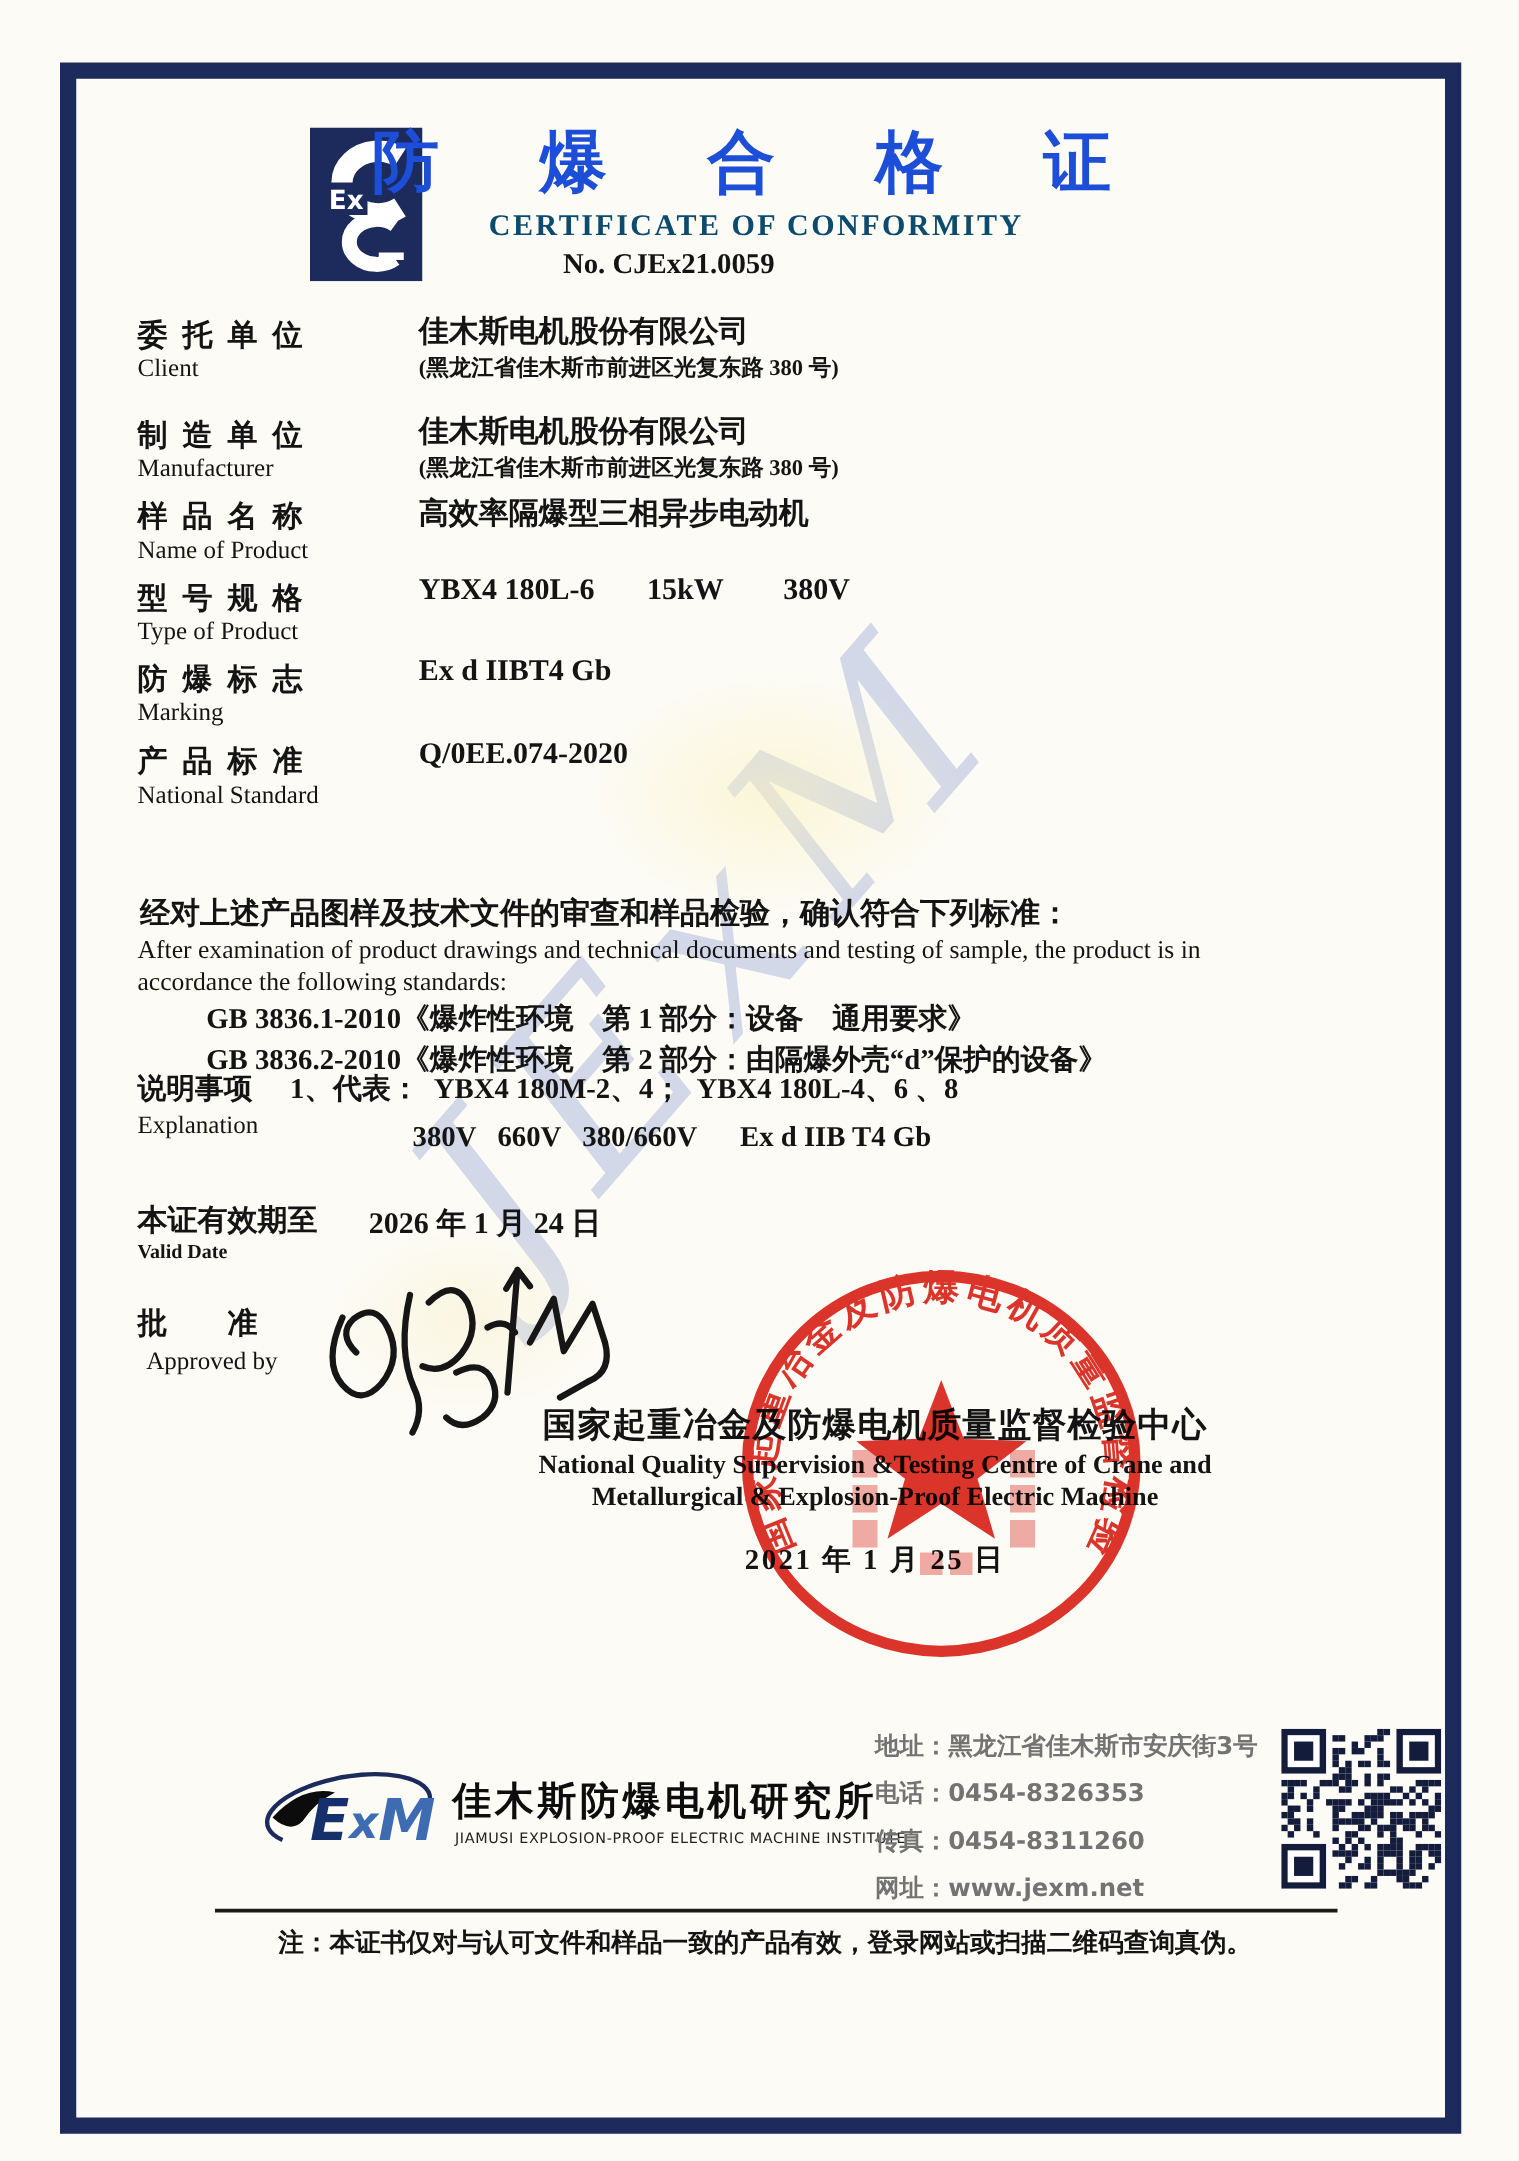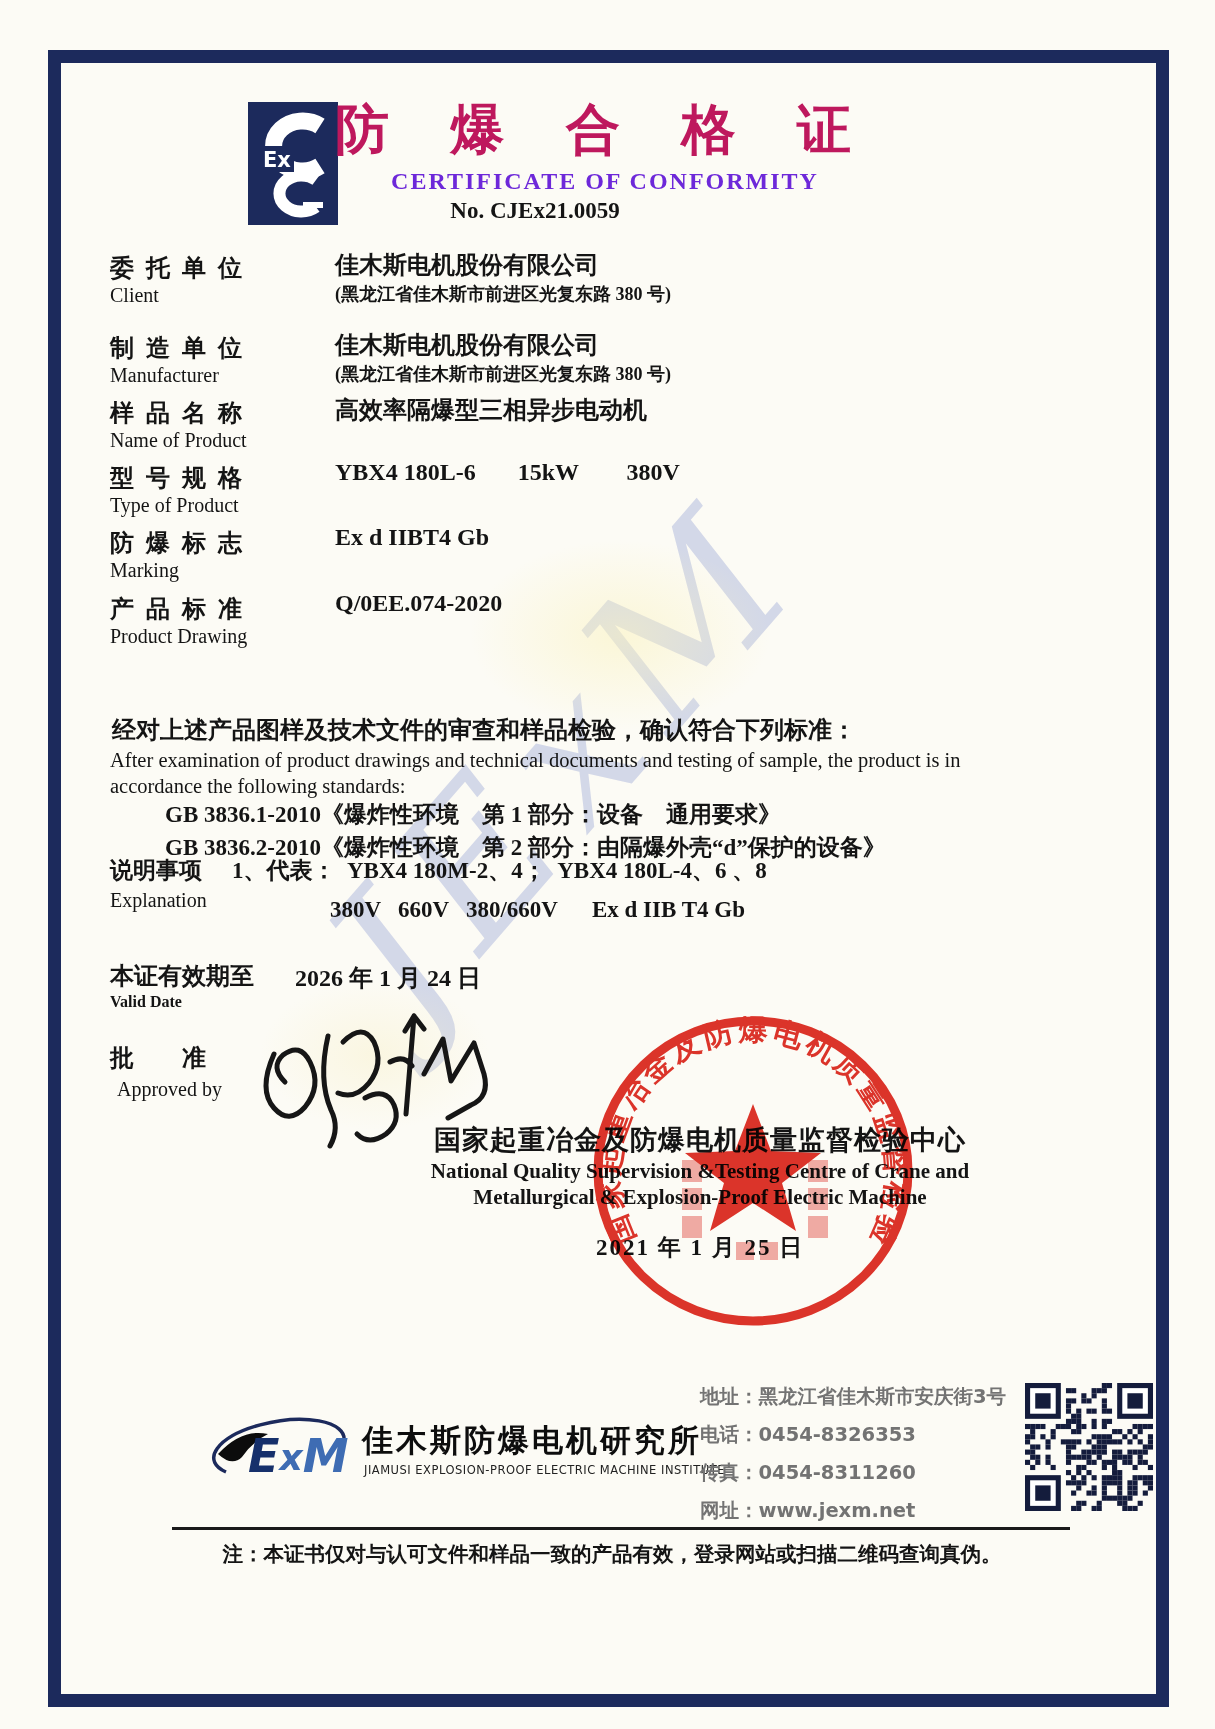--- a/index.html
+++ b/index.html
@@ -10,23 +10,23 @@
   .z1{z-index:1;}
   
   .watermark{left:165px;top:360px;width:800px;height:800px;display:flex;align-items:center;justify-content:center;
              transform:rotate(-49deg);font-size:190px;font-style:italic;letter-spacing:22px;
              color:rgba(156,168,214,0.42);z-index:0;font-family:"DejaVu Serif",serif;}
   .blob{border-radius:50%;z-index:0;}
   .blob1{left:470px;top:540px;width:300px;height:190px;background:radial-gradient(closest-side,rgba(250,242,190,.55),rgba(250,242,190,0));}
   .blob2{left:260px;top:980px;width:230px;height:150px;background:radial-gradient(closest-side,rgba(248,240,200,.45),rgba(248,240,200,0));}
   
   .logo{left:248px;top:102px;width:90px;height:103px;}
-  .title-cn{left:295px;top:94px;width:620px;text-align:center;font-size:54px;font-weight:700;color:#be185d;
-            letter-spacing:24px;font-family:Liberation Serif, serif;}
-  .title-en{left:295px;top:168px;width:620px;text-align:center;font-size:24px;font-weight:700;color:#6d28d9;letter-spacing:2px;}
+  .title-cn{left:295px;top:94px;width:620px;text-align:center;font-size:54px;font-weight:700;color:#1d4ed8;
+            letter-spacing:24px;font-family:Liberation Mono, monospace;}
+  .title-en{left:295px;top:168px;width:620px;text-align:center;font-size:24px;font-weight:700;color:#0c4a6e;letter-spacing:2px;}
   .cert-no{left:235px;top:198px;width:600px;text-align:center;font-size:23px;font-weight:700;}
   
   .row{left:0;top:0;width:100%;height:72px;}
   .lcn{position:absolute;left:110px;top:0;font-size:24px;font-weight:700;letter-spacing:3px;white-space:pre;}
   .len{position:absolute;left:110px;top:32px;font-size:20px;}
   .lv{position:absolute;left:335px;top:-3px;font-size:24px;font-weight:700;white-space:pre;}
   .ln{position:absolute;left:335px;top:30px;font-size:18px;font-weight:600;white-space:pre;}
   .r0{top:252px;} .r1{top:332px;} .r2{top:397px;} .r3{top:462px;} .r4{top:527px;} .r5{top:593px;} .r6{top:657px;}
   
   .st-cn{left:112px;top:714px;width:980px;font-size:24px;font-weight:700;}
@@ -112,21 +112,21 @@
     <span class="len">Type of Product</span>
     <span class="lv">YBX4 180L-6       15kW        380V</span>
   </div>
   <div class="a row r4 z1">
     <span class="lcn">防 爆 标 志</span>
     <span class="len">Marking</span>
     <span class="lv">Ex d IIBT4 Gb</span>
   </div>
   <div class="a row r5 z1">
     <span class="lcn">产 品 标 准</span>
-    <span class="len">Product Drawing</span>
+    <span class="len">National Standard</span>
     <span class="lv">Q/0EE.074-2020</span>
   </div>
 
   <div class="a st-cn z1">经对上述产品图样及技术文件的审查和样品检验，确认符合下列标准：</div>
   <div class="a st-en z1">After examination of product drawings and technical documents and testing of sample, the product is in accordance the following standards:</div>
   <div class="a std1 z1">GB 3836.1-2010《爆炸性环境　第 1 部分：设备　通用要求》</div>
   <div class="a std2 z1">GB 3836.2-2010《爆炸性环境　第 2 部分：由隔爆外壳“d”保护的设备》</div>
 
   <div class="a ex-cn z1">说明事项</div>
   <div class="a ex-en z1">Explanation</div>

